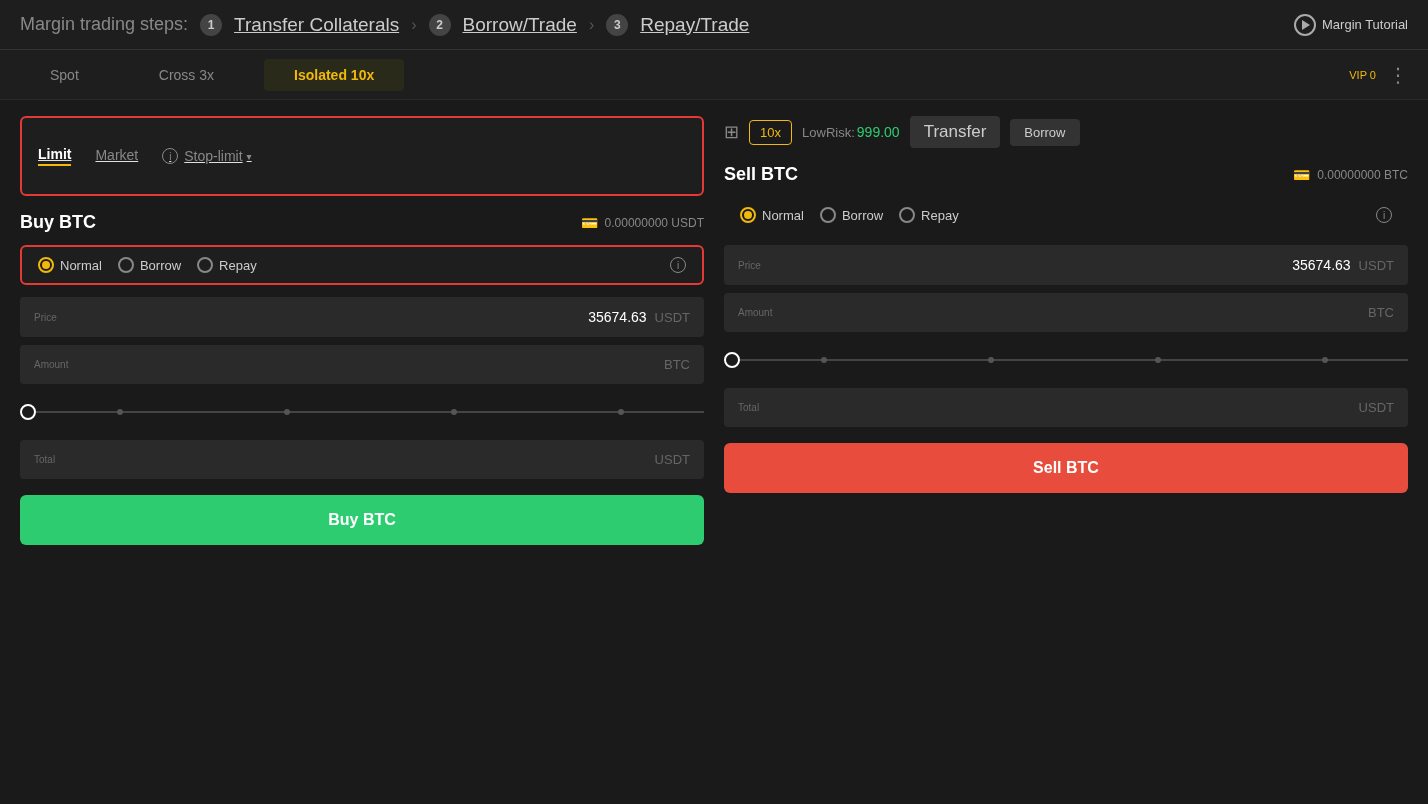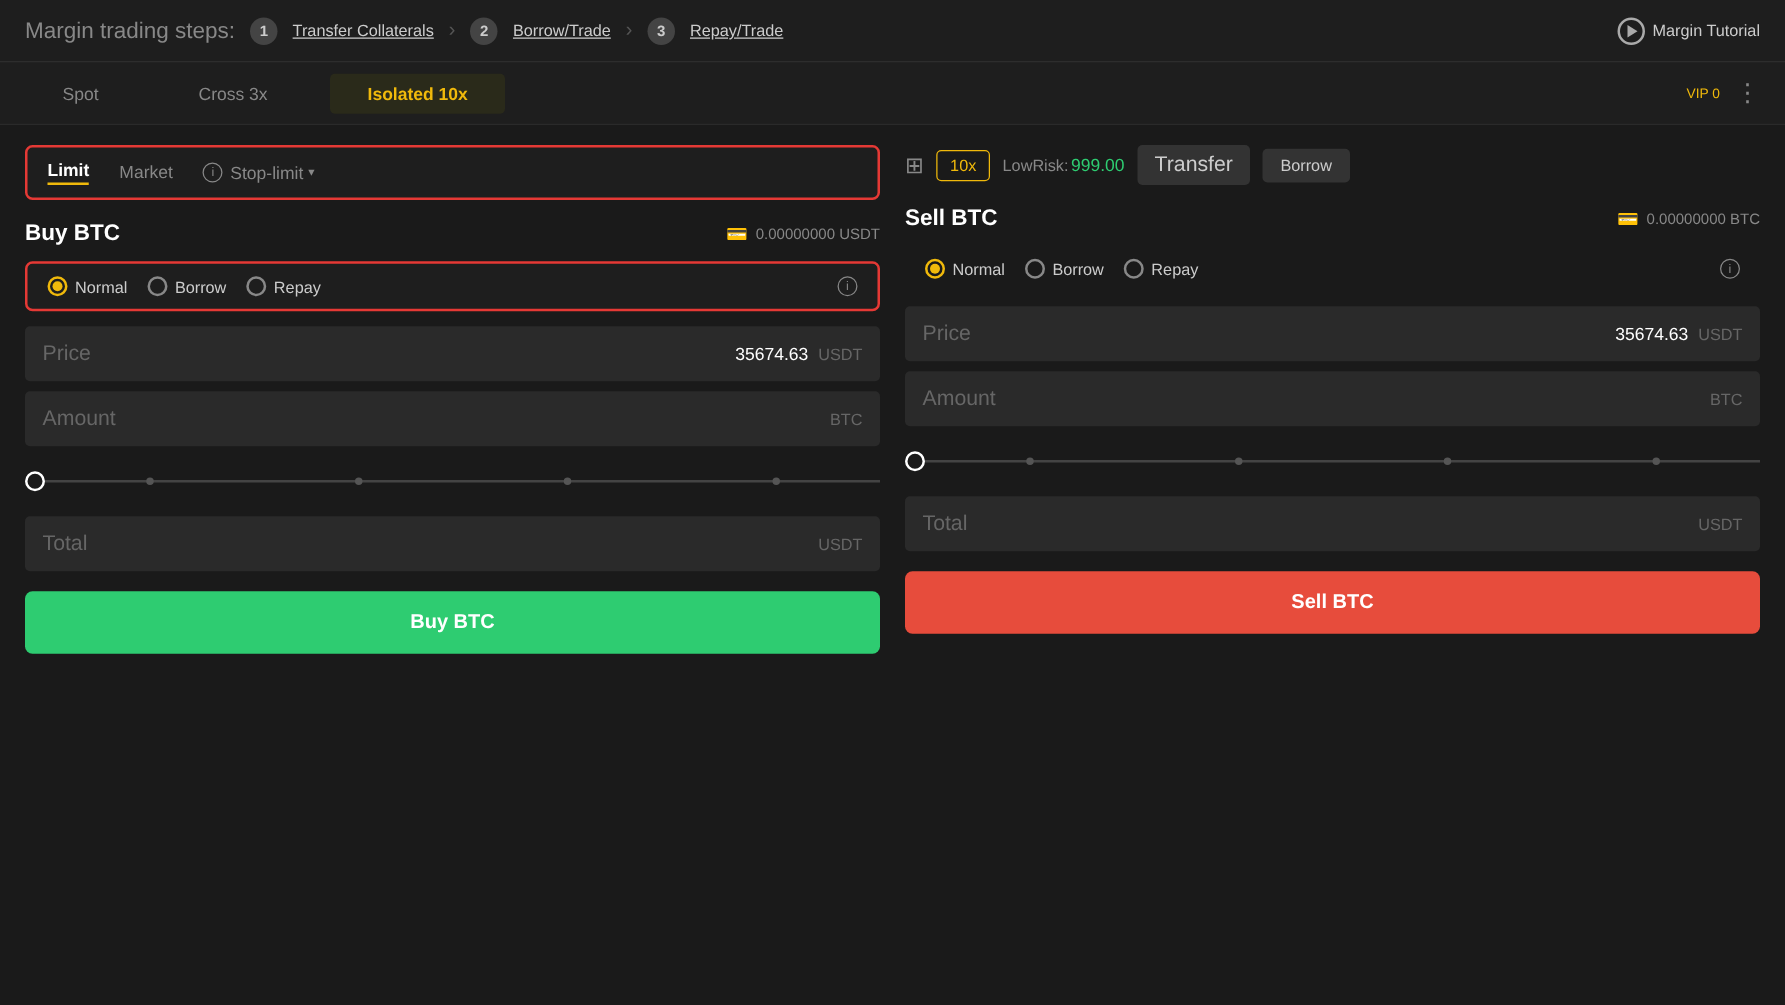--- a/index.html
+++ b/index.html
@@ -34,21 +34,21 @@
       height: 22px;
       display: inline-flex;
       align-items: center;
       justify-content: center;
       font-size: 12px;
       font-weight: bold;
     }
     .step-link {
       color: #ccc;
       text-decoration: underline;
-      font-size: 13px;
+      font-size: 19px;
       cursor: pointer;
     }
     .step-arrow {
       color: #555;
       font-size: 16px;
     }
     .tutorial-btn {
       margin-left: auto;
       display: flex;
       align-items: center;
@@ -127,24 +127,25 @@
     .trade-panel {
       flex: 1;
     }
 
     
     .order-type-row {
       border: 2px solid #e53935;
       border-radius: 6px;
       display: flex;
       align-items: center;
-      padding: 10px 16px;
+      padding: 28px 16px;
       margin-bottom: 16px;
       gap: 24px;
       background: #1e1e1e;
+      text-decoration: underline;
     }
     .order-type-item {
       cursor: pointer;
       font-size: 14px;
       color: #888;
       padding-bottom: 2px;
     }
     .order-type-item.active {
       color: #fff;
       font-weight: bold;
@@ -309,21 +310,21 @@
       background: #2a2a2a;
       border-radius: 4px;
       padding: 12px 14px;
       display: flex;
       justify-content: space-between;
       align-items: center;
       margin-bottom: 8px;
     }
     .input-label {
       color: #666;
-      font-size: 17px;
+      font-size: 10px;
     }
     .input-value {
       color: #fff;
       font-size: 14px;
     }
     .input-currency {
       color: #666;
       font-size: 13px;
       margin-left: 8px;
     }

